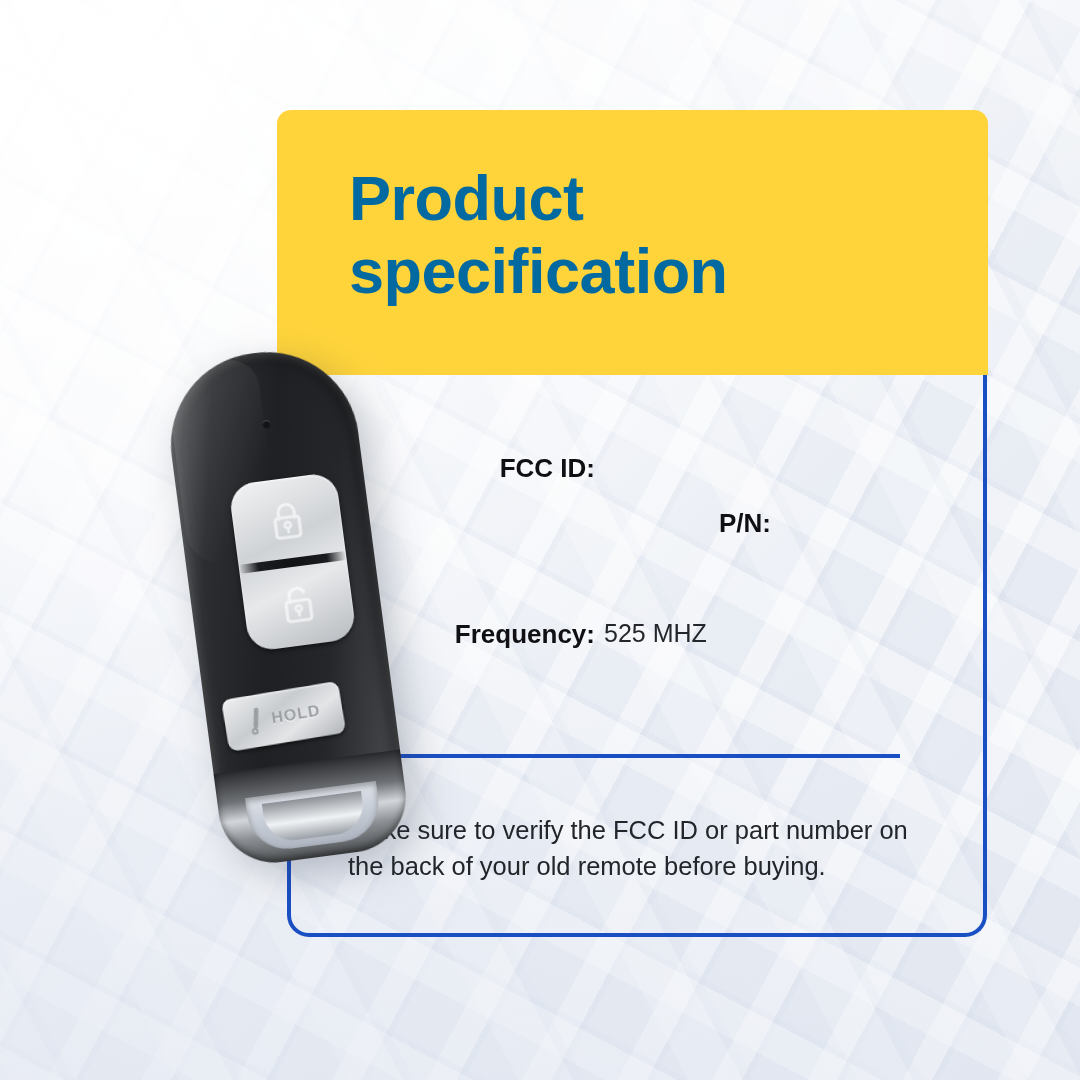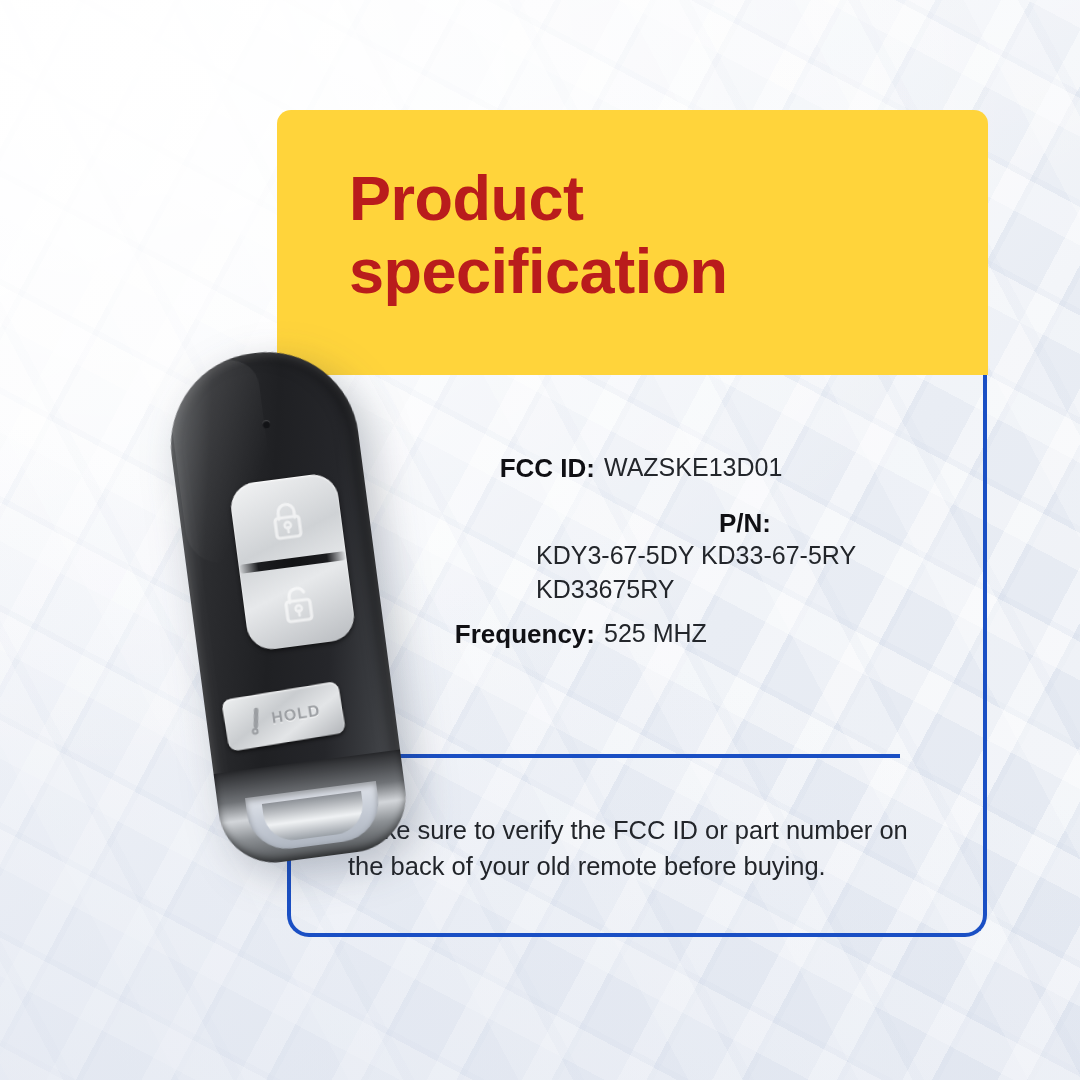--- a/index.html
+++ b/index.html
@@ -103,21 +103,21 @@
     width: 711px;
     height: 265px;
     background: #ffd43b;
     border-radius: 14px 14px 0 0;
   }
   .yellow-title {
     position: absolute;
     left: 72px;
     top: 52px;
     width: 600px;
-    color: #b91c1c;
+    color: #0369a1;
     font-size: 63px;
     line-height: 1.16;
     font-weight: 700;
     letter-spacing: -0.5px;
   }
 
   
   .specs {
     position: absolute;
     left: 436px;
@@ -314,26 +314,24 @@
     <div class="yellow-title">
       <span>Product</span><br>
       <span>specification</span>
     </div>
   </div>
 
   <div class="specs">
 
     <div class="spec-row row-fcc">
       <div class="spec-label">FCC ID:</div>
-      <div class="spec-value">WAZSKE13D01</div>
     </div>
 
     <div class="spec-row row-pn">
       <div class="spec-label">P/N:</div>
-      <div class="spec-value">KDY3-67-5DY KD33-67-5RY KD33675RY</div>
     </div>
 
     <div class="spec-row row-freq">
       <div class="spec-label">Frequency:</div>
       <div class="spec-value">525 MHZ</div>
     </div>
 
   </div>
 
   <div class="disclaimer">Make sure to verify the FCC ID or part number on the back of your old remote before buying.</div>

